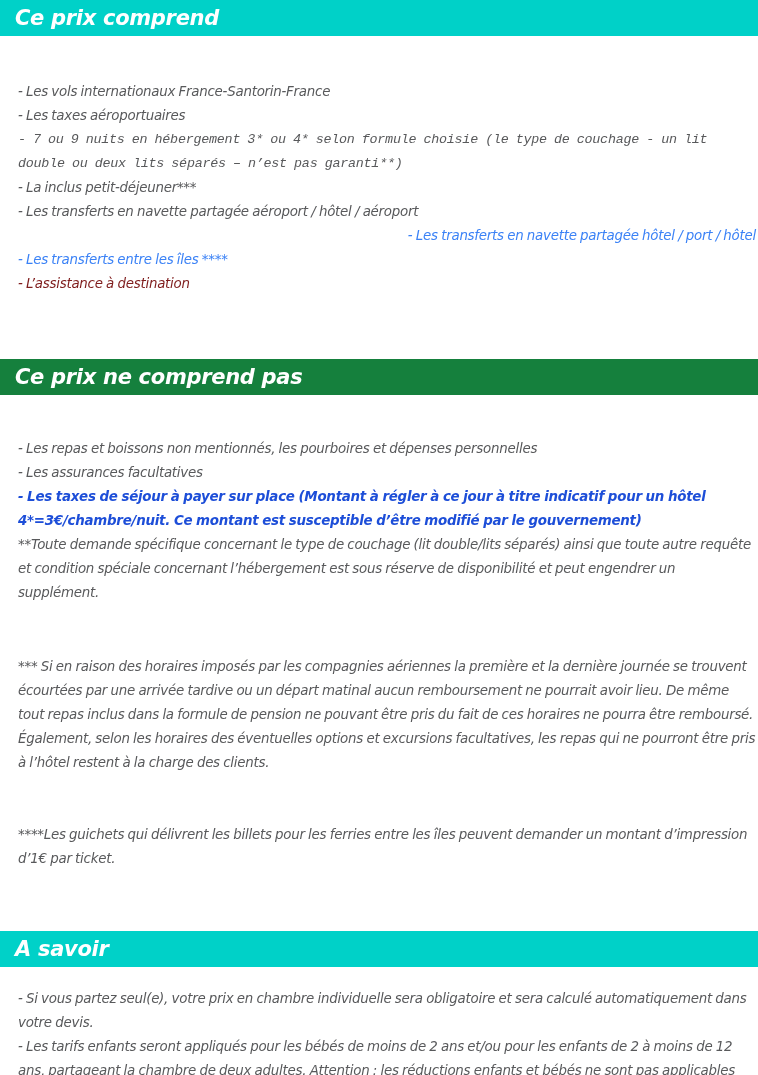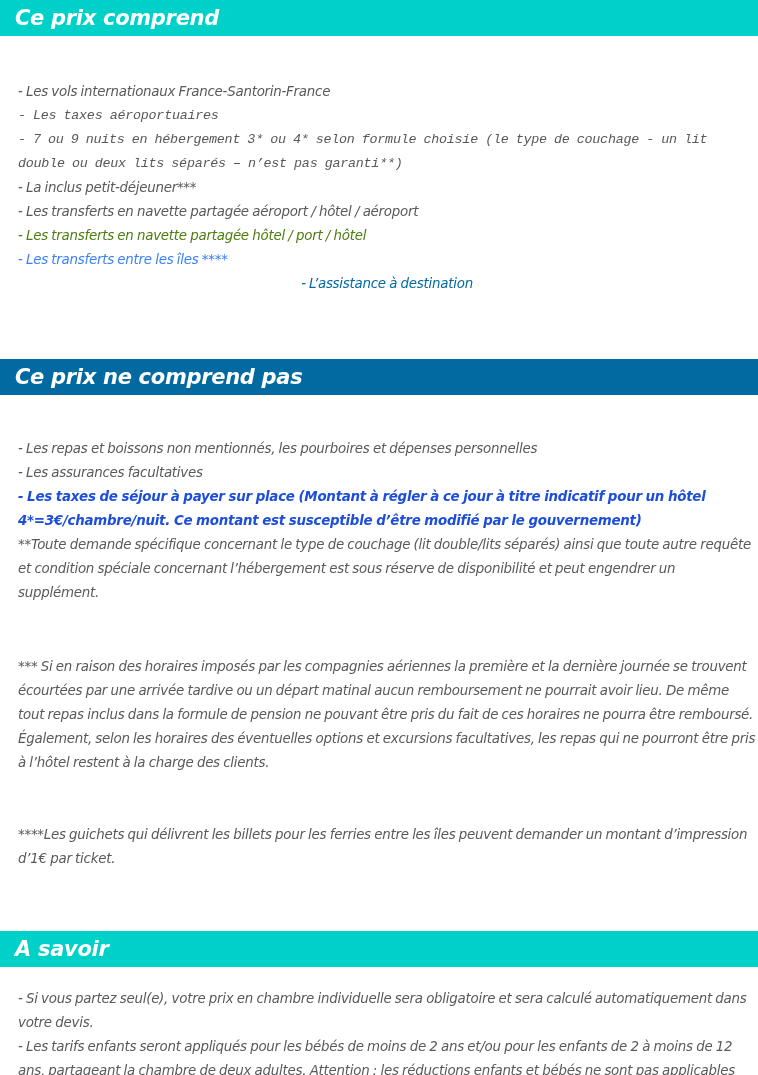--- a/index.html
+++ b/index.html
@@ -74,32 +74,32 @@
 <div class="page" style="background: rgb(255, 255, 255);">
 
   <div class="section-bar" style="background: rgb(0, 209, 200);">
     <span class="section-title" style="color: rgb(255, 255, 255);">Ce prix comprend</span>
   </div>
 
   <div class="gap-after-bar-1"></div>
 
   <div class="section-body">
     <p class="para" style="color: rgb(88, 89, 91);">- Les vols internationaux France-Santorin-France</p>
-    <p class="para" style="color: rgb(88, 89, 91); font-family: Liberation Mono, monospace;">- Les taxes aéroportuaires</p>
+    <p class="para" style="color: rgb(88, 89, 91);">- Les taxes aéroportuaires</p>
     <p class="para" style="color: rgb(88, 89, 91); font-family: Liberation Mono, monospace;">- 7 ou 9 nuits en hébergement 3* ou 4* selon formule choisie (le type de couchage - un lit double ou deux lits séparés – n’est pas garanti**)</p>
     <p class="para" style="color: rgb(88, 89, 91);">- La inclus petit-déjeuner***</p>
     <p class="para" style="color: rgb(88, 89, 91);">- Les transferts en navette partagée aéroport / hôtel / aéroport</p>
-    <p class="para" style="color: #4d7c0f;">- Les transferts en navette partagée hôtel / port / hôtel</p>
+    <p class="para" style="color: #3b82f6; text-align: right;">- Les transferts en navette partagée hôtel / port / hôtel</p>
     <p class="para" style="color: #3b82f6;">- Les transferts entre les îles ****</p>
-    <p class="para" style="color: #0369a1; text-align: center;">- L’assistance à destination</p>
+    <p class="para" style="color: #7f1d1d;">- L’assistance à destination</p>
   </div>
 
   <div class="gap-after-list-1"></div>
 
-  <div class="section-bar" style="background: #0369a1;">
+  <div class="section-bar" style="background: #15803d;">
     <span class="section-title" style="color: rgb(255, 255, 255);">Ce prix ne comprend pas</span>
   </div>
 
   <div class="gap-after-bar-2"></div>
 
   <div class="section-body">
     <p class="para" style="color: rgb(88, 89, 91);">- Les repas et boissons non mentionnés, les pourboires et dépenses personnelles</p>
     <p class="para" style="color: rgb(88, 89, 91);">- Les assurances facultatives</p>
     <p class="para" style="color: #1d4ed8; font-weight: bold;">- Les taxes de séjour à payer sur place (Montant à régler à ce jour à titre indicatif pour un hôtel 4*=3€/chambre/nuit. Ce montant est susceptible d’être modifié par le gouvernement)</p>
     <p class="para" style="color: rgb(88, 89, 91);">**Toute demande spécifique concernant le type de couchage (lit double/lits séparés) ainsi que toute autre requête et condition spéciale concernant l’hébergement est sous réserve de disponibilité et peut engendrer un supplément.</p>

